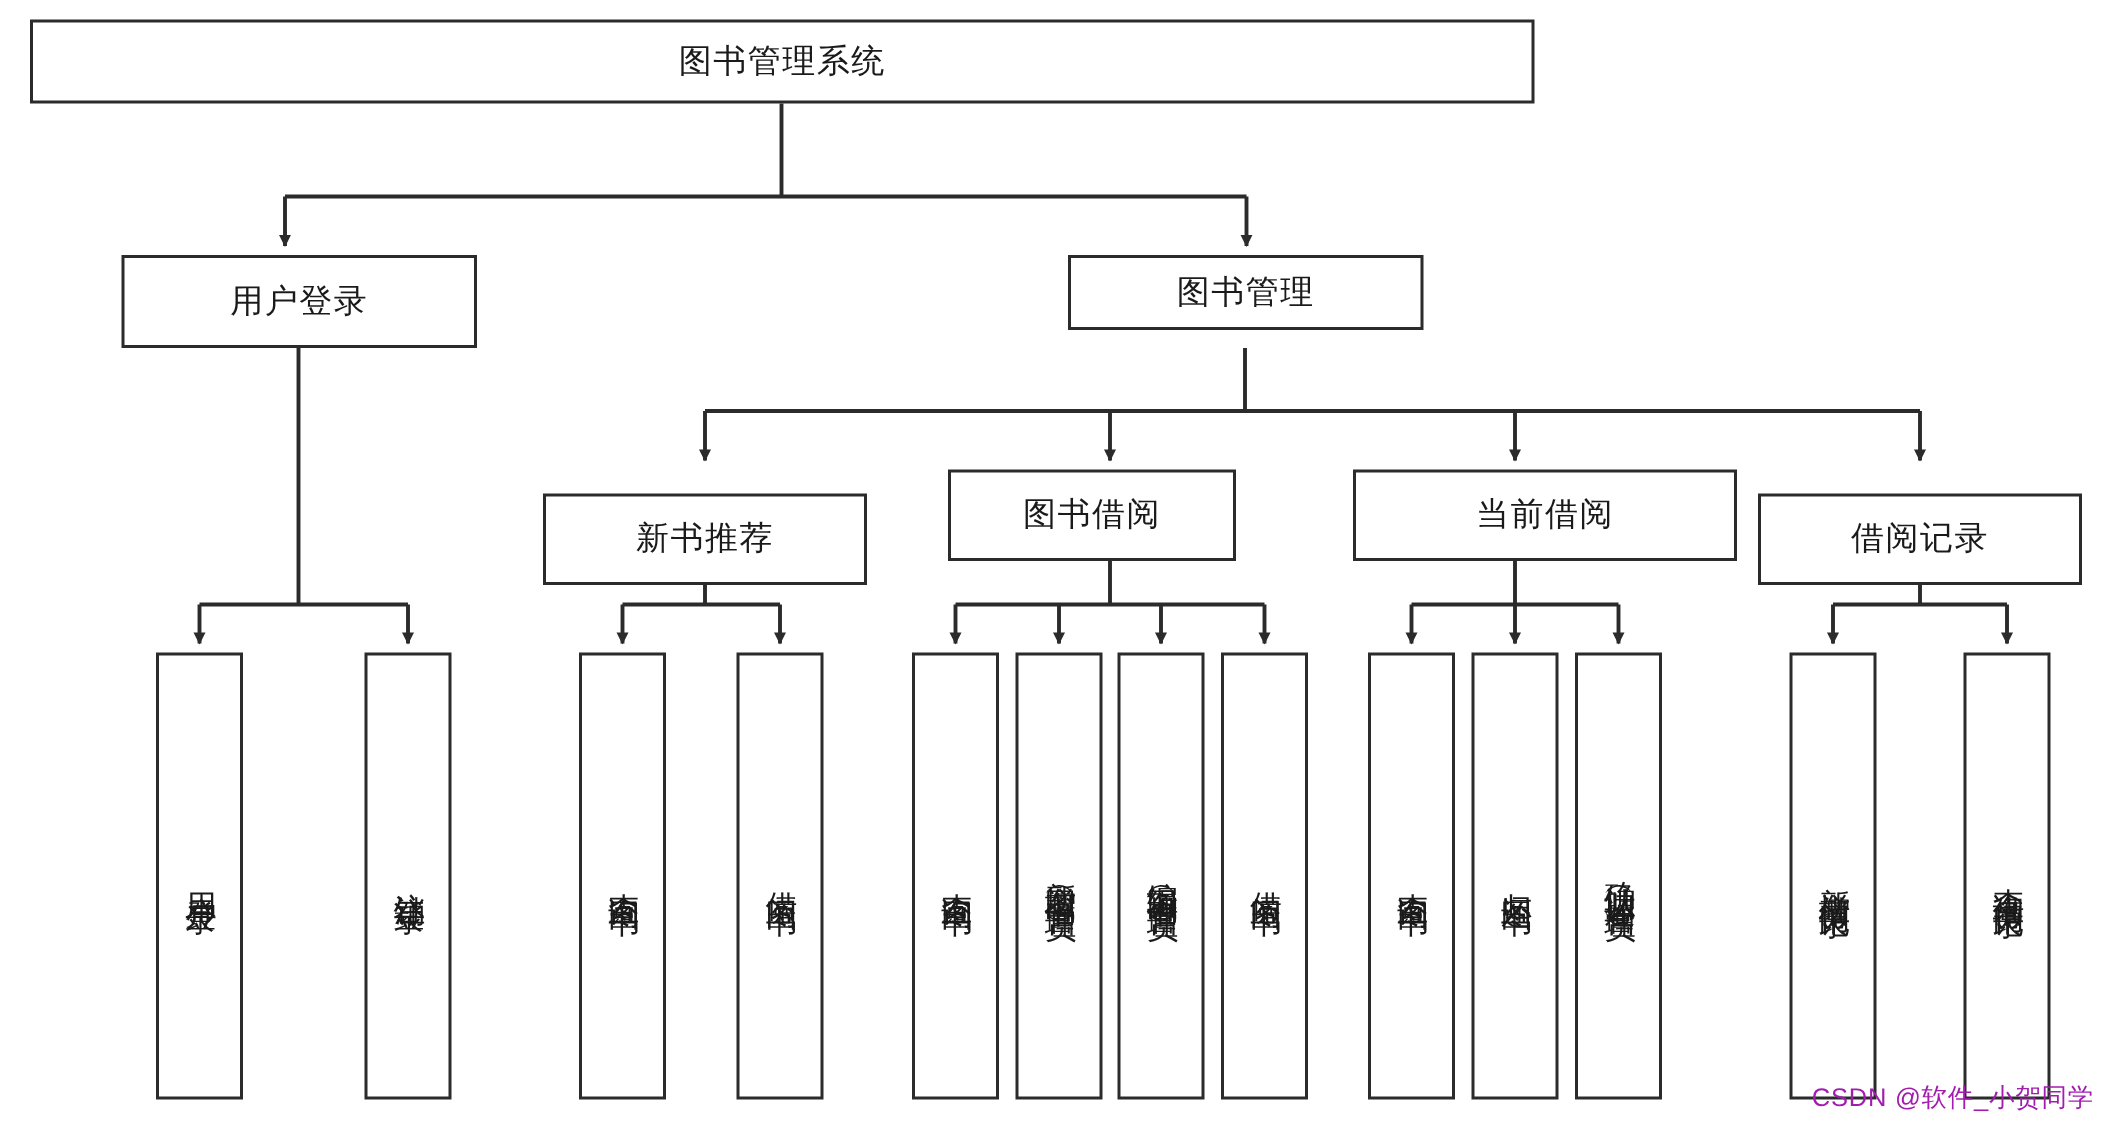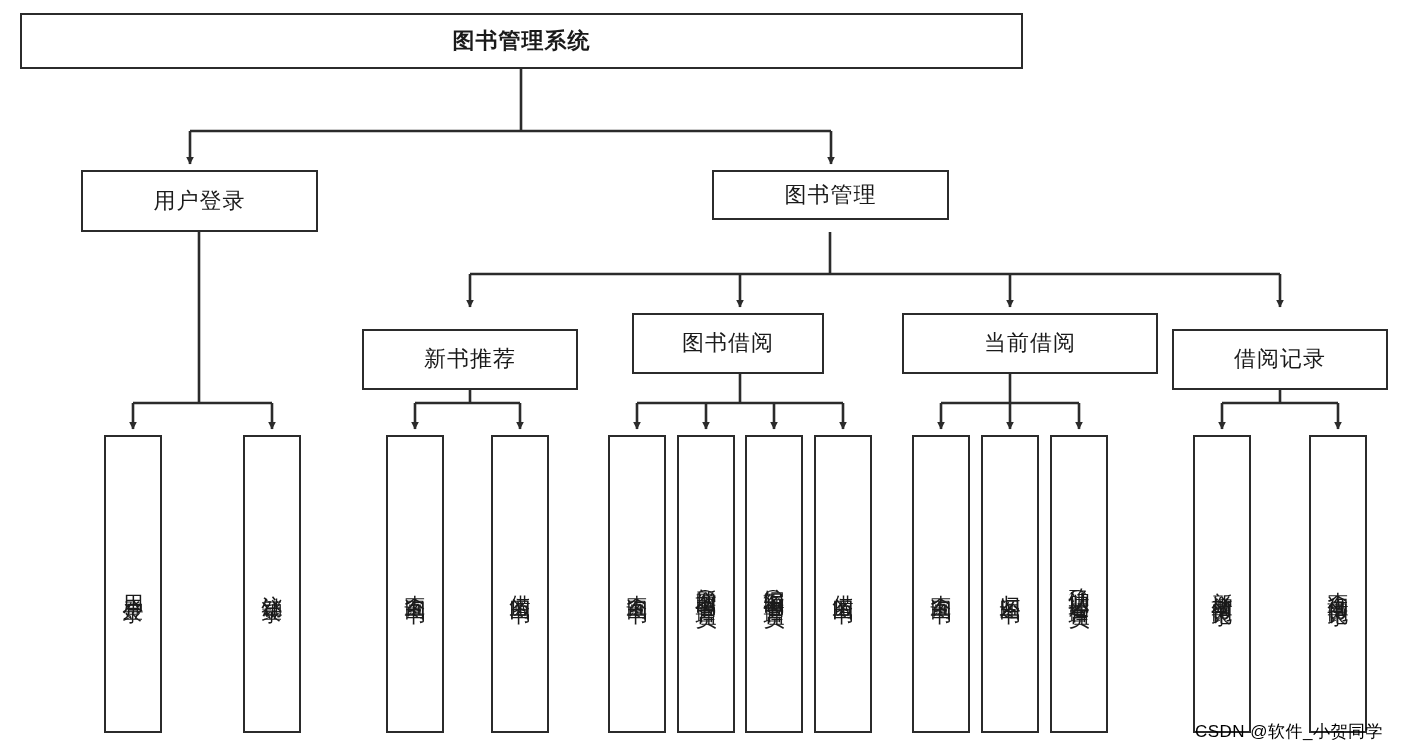--- a/index.html
+++ b/index.html
@@ -52,24 +52,24 @@
     white-space: nowrap;
     padding: 6px 0;
   }
   .node.v .vtext {
     writing-mode: vertical-rl;
     text-orientation: upright;
     display: block;
   }
   #watermark {
     position: absolute;
-    right: 22px;
+    right: 9px;
     bottom: 4px;
     font-size: 17px;
-    color: #000000;
+    color: #a21caf;
     letter-spacing: 0.5px;
     white-space: nowrap;
     z-index: 5;
     font-family: "Liberation Sans", "DejaVu Sans", sans-serif;
   }
 </style>
 </head>
 <body>
 
 <div id="canvas">
@@ -117,21 +117,21 @@
       <path d="M1010,403 L1010,429" marker-end="url(#arrow)"></path>
       <path d="M1079,403 L1079,429" marker-end="url(#arrow)"></path>
 
       <path d="M1280,374 L1280,403"></path>
       <path d="M1222,403 L1338,403"></path>
       <path d="M1222,403 L1222,429" marker-end="url(#arrow)"></path>
       <path d="M1338,403 L1338,429" marker-end="url(#arrow)"></path>
     </g>
   </svg>
 
-  <div class="node h" style="left:20px; top:13px; width:1003px; height:56px;font-weight:bold;">
+  <div class="node h" style="left:20px; top:13px; width:1003px; height:56px;">
     <span>图书管理系统</span>
   </div>
 
   <div class="node h" style="left:81px; top:170px; width:237px; height:62px;">
     <span>用户登录</span>
   </div>
   <div class="node h" style="left:712px; top:170px; width:237px; height:50px;">
     <span>图书管理</span>
   </div>
 

